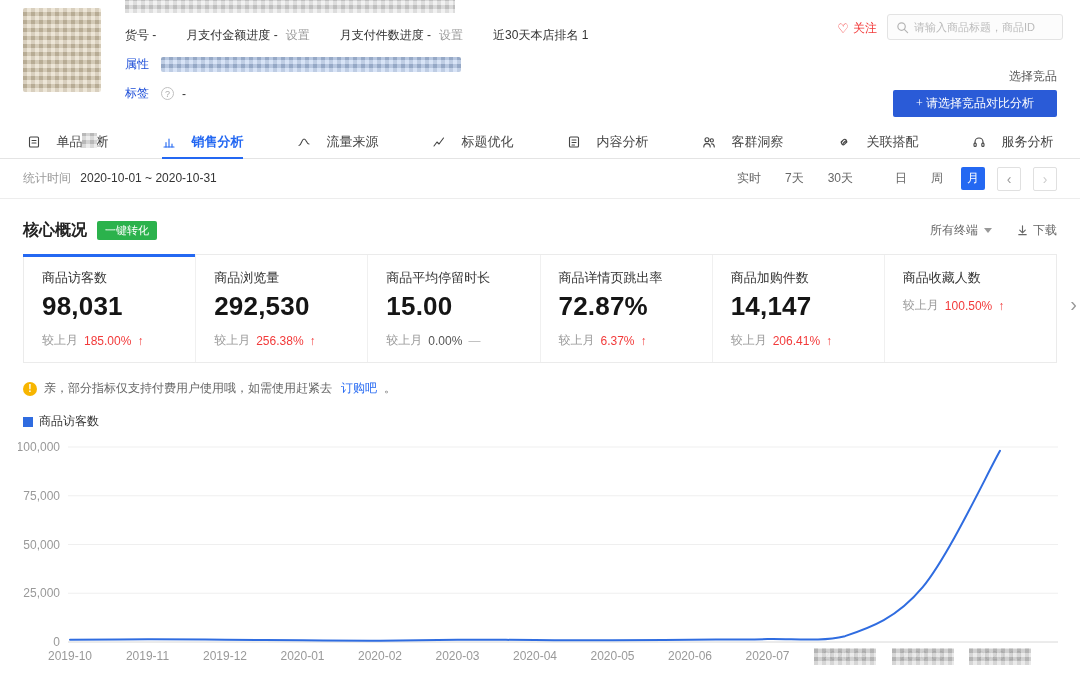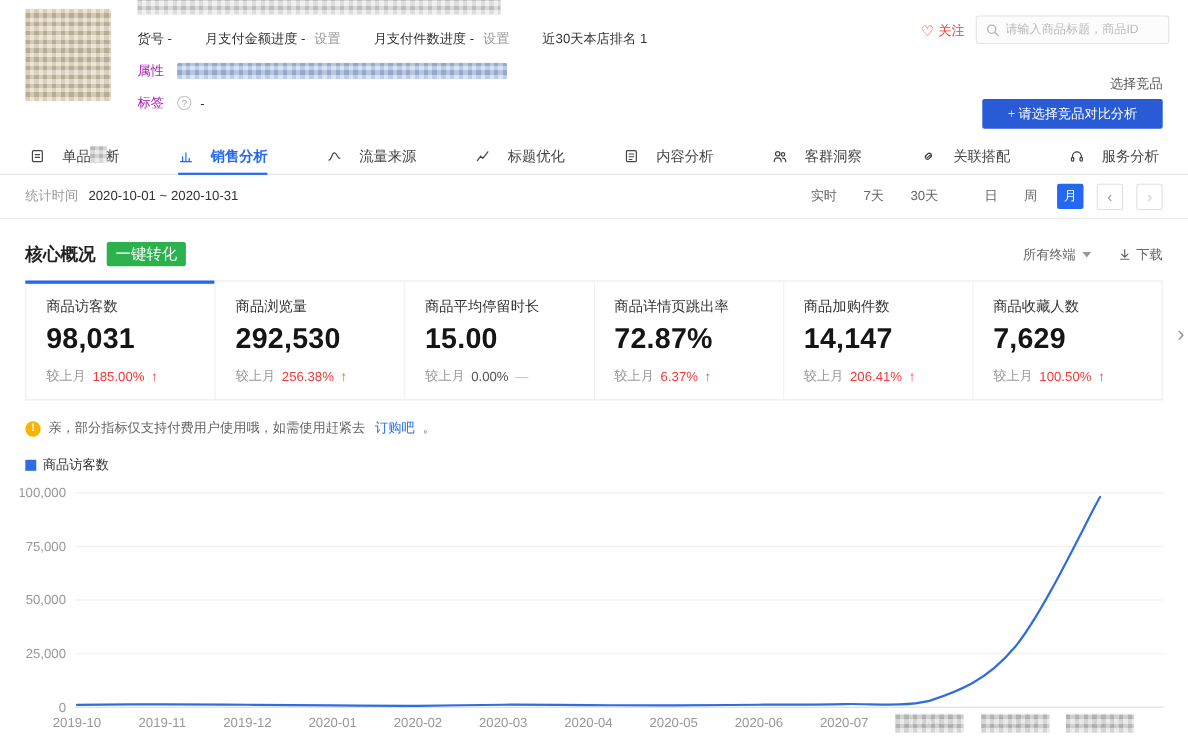--- a/index.html
+++ b/index.html
@@ -8,21 +8,21 @@
   .mosaic{background-image:
     repeating-linear-gradient(0deg, rgba(255,255,255,.35) 0 4px, rgba(110,110,110,.14) 4px 8px),
     repeating-linear-gradient(90deg, rgba(90,90,90,.16) 0 4px, rgba(255,255,255,.30) 4px 8px);}
   
   .header{position:relative;height:125px}
   .prod-img{position:absolute;left:23px;top:8px;width:78px;height:84px;border-radius:2px;background-color:#d8c8a8}
   .head-main{position:absolute;left:125px;top:0;right:430px}
   .title-mask{width:330px;height:13px;background-color:#e1e1e1;margin-bottom:14px}
   .meta-row{display:flex;align-items:center;margin-bottom:12px;color:#333;white-space:nowrap}
   .meta-row .gap{margin-left:30px}
-  .lbl{color:#a21caf;margin-right:12px}
+  .lbl{color:#1d4ed8;margin-right:12px}
   .muted-link{color:#9a9a9a;margin-left:8px;cursor:pointer;text-decoration:none}
   .attr-mask{display:inline-block;width:300px;height:15px;background-color:#a9c3ec;border-radius:2px}
   .info-i{width:13px;height:13px;border:1px solid #c0c0c0;border-radius:50%;color:#aaa;font-size:9px;display:inline-flex;align-items:center;justify-content:center;margin-right:8px}
   .follow{position:absolute;top:20px;right:203px;color:var(--red);cursor:pointer;display:flex;align-items:center;gap:4px}
   .heart{font-size:13px}
   .searchbox{position:absolute;top:14px;right:17px;width:176px;height:26px;border:1px solid #e3e3e3;border-radius:3px;background:#fcfcfc;display:flex;align-items:center;padding:0 8px;gap:5px}
   .searchbox input{border:none;outline:none;background:transparent;font-size:11px;width:100%;color:#333;font-family:inherit}
   .searchbox input::placeholder{color:#bbb}
   .mag{width:13px;height:13px;fill:none;stroke:#b5b5b5;stroke-width:1.3;stroke-linecap:round;flex:none}
   .select-comp{position:absolute;top:68px;right:23px;color:#555;cursor:pointer}
@@ -40,21 +40,21 @@
   .stat .muted{color:#999;margin-right:6px}
   .fright{margin-left:auto;display:flex;align-items:center;gap:12px}
   .fbtn{color:#666;cursor:pointer;padding:3px 6px;border-radius:2px}
   .fbtn.active{background:var(--accent);color:#fff}
   .fsep{width:6px}
   .arrow-btn{width:24px;height:24px;border:1px solid #e0e0e0;border-radius:2px;display:flex;align-items:center;justify-content:center;color:#999;cursor:pointer;background:#fff;font-size:14px}
   .arrow-btn.dim{color:#ccc}
   
   .overview{display:flex;align-items:center;padding:21px 23px 13px}
   .ov-title{font-size:16px;font-weight:bold;color:#222}
-  .badge{margin-left:10px;background:var(--green);color:#fff;font-size:14px;padding:2px 8px;border-radius:2px;cursor:pointer}
+  .badge{margin-left:10px;background:var(--green);color:#fff;font-size:11px;padding:2px 8px;border-radius:2px;cursor:pointer}
   .ov-right{margin-left:auto;display:flex;align-items:center;gap:24px;color:#666}
   .terminal{display:flex;align-items:center;cursor:pointer}
   .caret{display:inline-block;width:0;height:0;border-left:4px solid transparent;border-right:4px solid transparent;border-top:5px solid #999;margin-left:6px}
   .download{display:flex;align-items:center;gap:4px;cursor:pointer}
   .dicon{width:13px;height:13px;fill:none;stroke:#666;stroke-width:1.2;stroke-linecap:round;stroke-linejoin:round}
   
   .cards{margin:0 23px;border:1px solid #ebebeb;display:flex;background:#fff;position:relative}
   .card{flex:1;padding:14px 18px 13px;border-left:1px solid #f0f0f0;cursor:pointer;position:relative}
   .card:first-child{border-left:none}
   .card.selected::before{content:"";position:absolute;top:-1px;left:-1px;right:0;height:3px;background:var(--accent)}
@@ -255,21 +255,20 @@
       <div class="card-label">商品加购件数</div>
       <div class="card-value">14,147</div>
       <div class="card-foot">
         <span class="muted">较上月</span>
         <span class="chg up">206.41%</span>
         <span class="arrow up">↑</span>
       </div>
     </div>
     <div class="card">
       <div class="card-label">商品收藏人数</div>
-      <div class="card-value">7,629</div>
       <div class="card-foot">
         <span class="muted">较上月</span>
         <span class="chg up">100.50%</span>
         <span class="arrow up">↑</span>
       </div>
     </div>
   </div>
 <div class="cards-next">›</div>
 
 <div class="notice">

